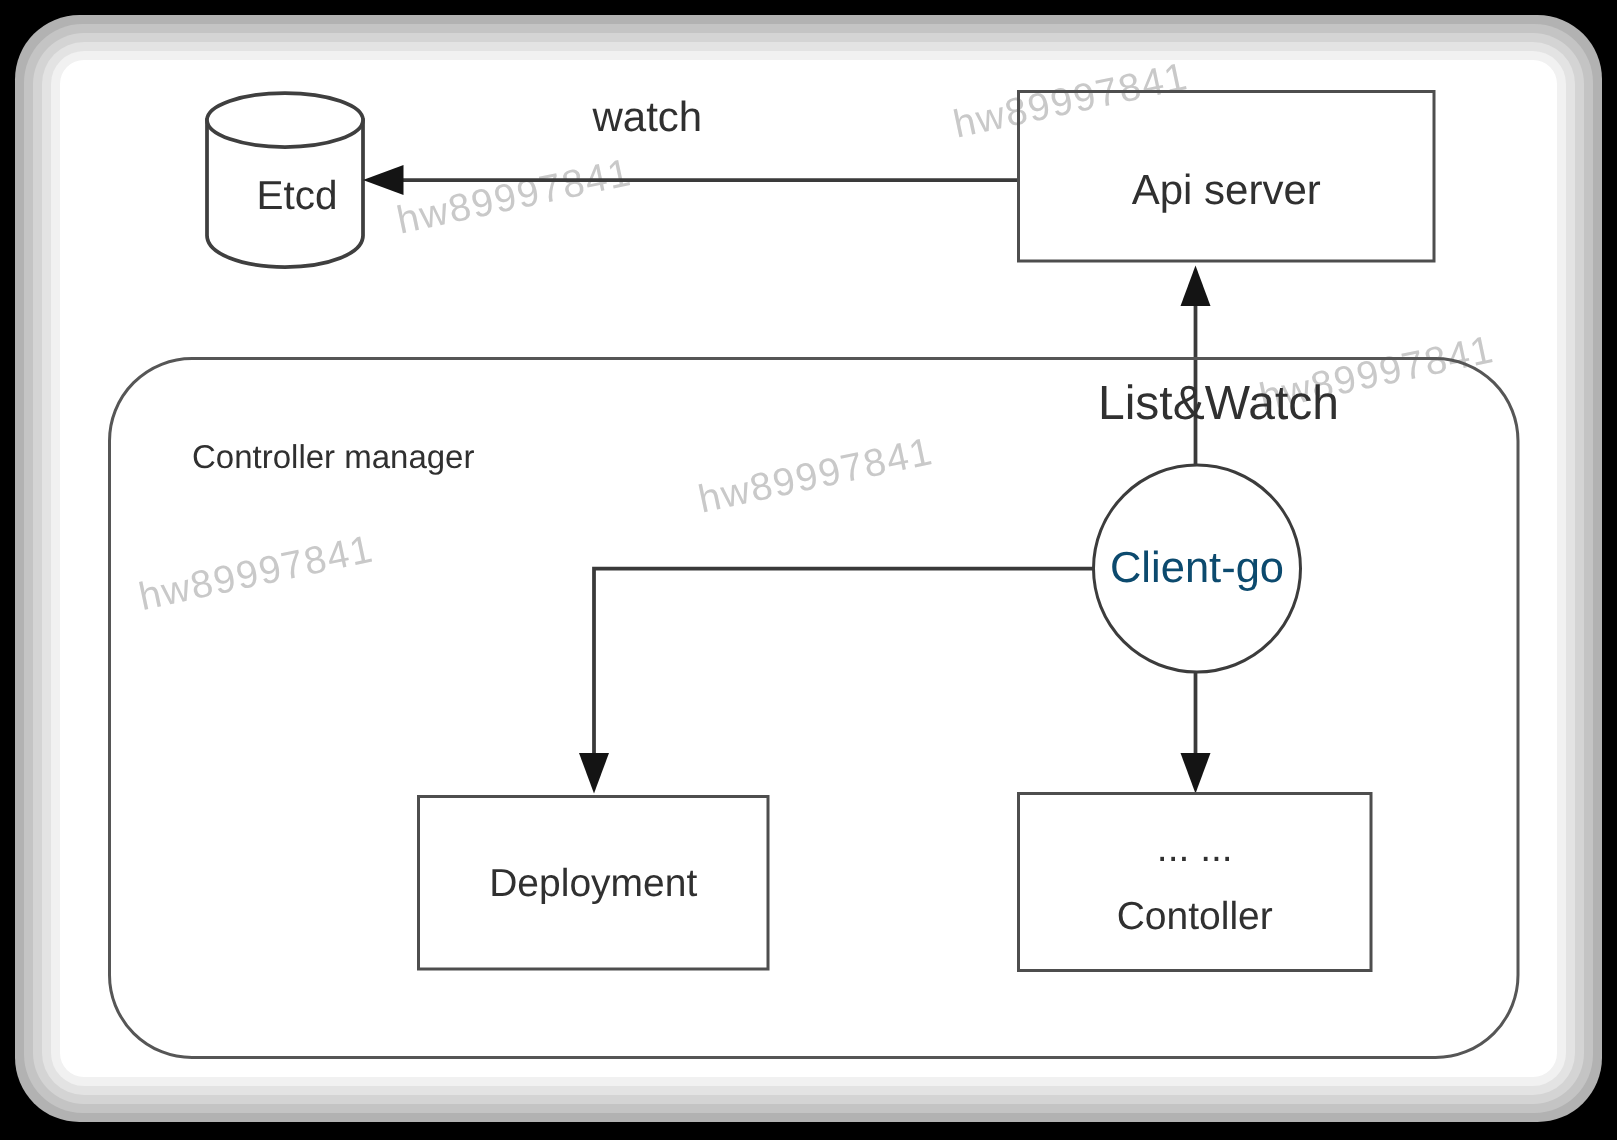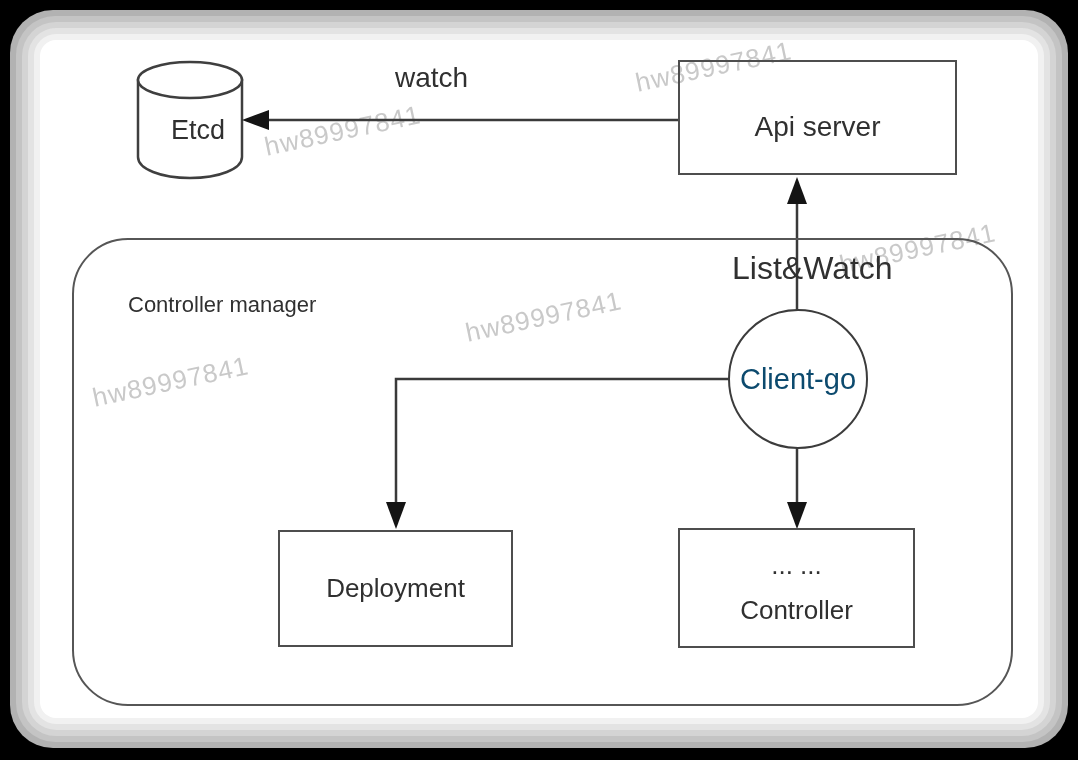--- a/index.html
+++ b/index.html
@@ -119,20 +119,20 @@
     <div class="circle-node">
       <span>Client-go</span>
     </div>
 
     <div class="node-box dep-box">
       <span>Deployment</span>
     </div>
 
     <div class="node-box gen-box">
       <span>... ...</span>
-      <span>Controller</span>
+      <span>Contoller</span>
     </div>
 
     <div class="label watch-label">watch</div>
     <div class="label lw-label">List&amp;Watch</div>
 
   </div>
 </div>
 
 </body></html>

